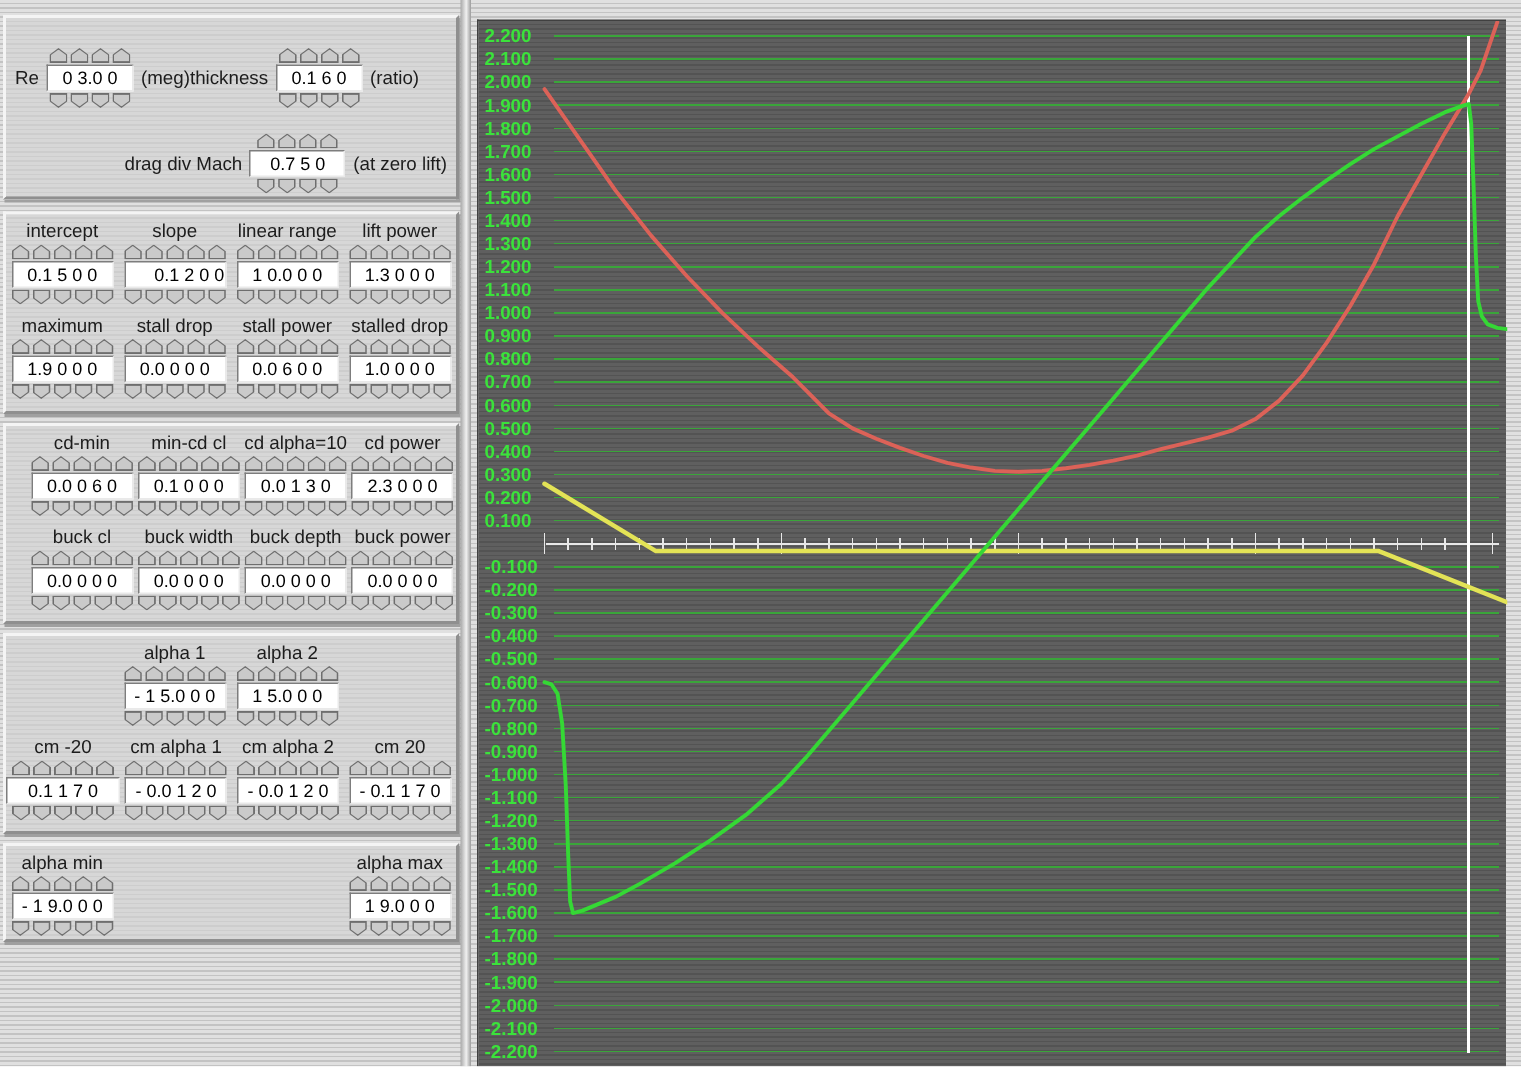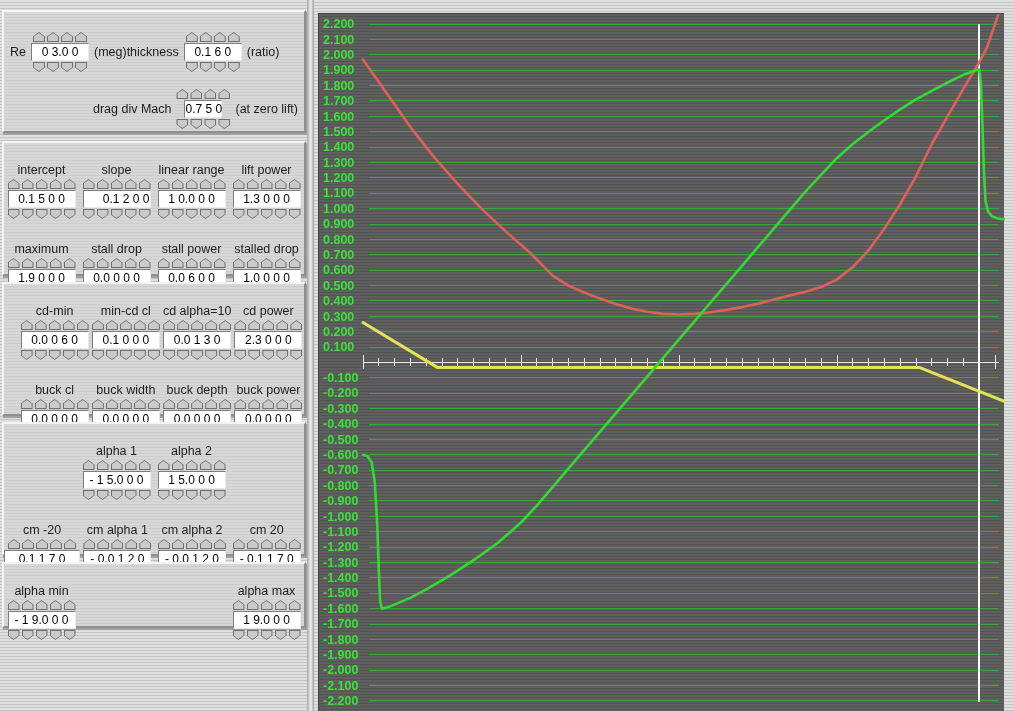--- a/index.html
+++ b/index.html
@@ -21,21 +21,21 @@
   #gp0{top:141px;height:135px;}
   #gp1{top:282px;height:134px;padding-left:15px;}
   #gp2{top:422px;height:134px;}
   #gp3{top:562px;height:66px;}
   .p1row{display:flex;align-items:center;gap:5px;padding-left:6px;height:56px;}
   .p1row.right{justify-content:flex-end;padding-right:6px;margin-top:1px;}
   .p1lbl{font-size:12.5px;color:#1c1c1c;white-space:nowrap;}
   .grow{display:grid;grid-template-columns:repeat(4,1fr);margin-top:4px;}
   .grow + .grow{margin-top:6px;}
   .cell{display:flex;flex-direction:column;align-items:center;}
-  .cell .lbl{font-size:12.5px;color:#1c1c1c;height:15px;white-space:nowrap;margin-top:16px;}
+  .cell .lbl{font-size:12.5px;color:#1c1c1c;height:15px;white-space:nowrap;}
   .arrs{display:flex;gap:2px;justify-content:center;height:10px;margin:1px 0;}
   .arr{position:relative;width:12px;height:10px;}
   .arr i{position:absolute;inset:0;background:#6e6e6e;}
   .arr i.in{inset:1px;background:#cacaca;}
   .arr.up i{clip-path:polygon(50% 0,100% 45%,100% 100%,0 100%,0 45%);}
   .arr.dn i{clip-path:polygon(0 0,100% 0,100% 55%,50% 100%,0 55%);}
   .fld{height:18px;line-height:16px;background:#ffffff;
     border:1px solid;border-color:#7d7d7d #e9e9e9 #e9e9e9 #7d7d7d;
     font-size:12px;color:#000;text-align:center;white-space:nowrap;}
   #chart{position:absolute;left:318px;top:13px;width:686px;height:698px;
@@ -158,21 +158,21 @@
             </span>
             <span class="arr up">
               <i></i>
               <i class="in"></i>
             </span>
             <span class="arr up">
               <i></i>
               <i class="in"></i>
             </span>
           </div>
-          <div class="fld" style="width: 38px;">0.7 5 0</div>
+          <div class="fld" style="width: 64px;">0.7 5 0</div>
           <div class="arrs">
             <span class="arr dn">
               <i></i>
               <i class="in"></i>
             </span>
             <span class="arr dn">
               <i></i>
               <i class="in"></i>
             </span>
             <span class="arr dn">

